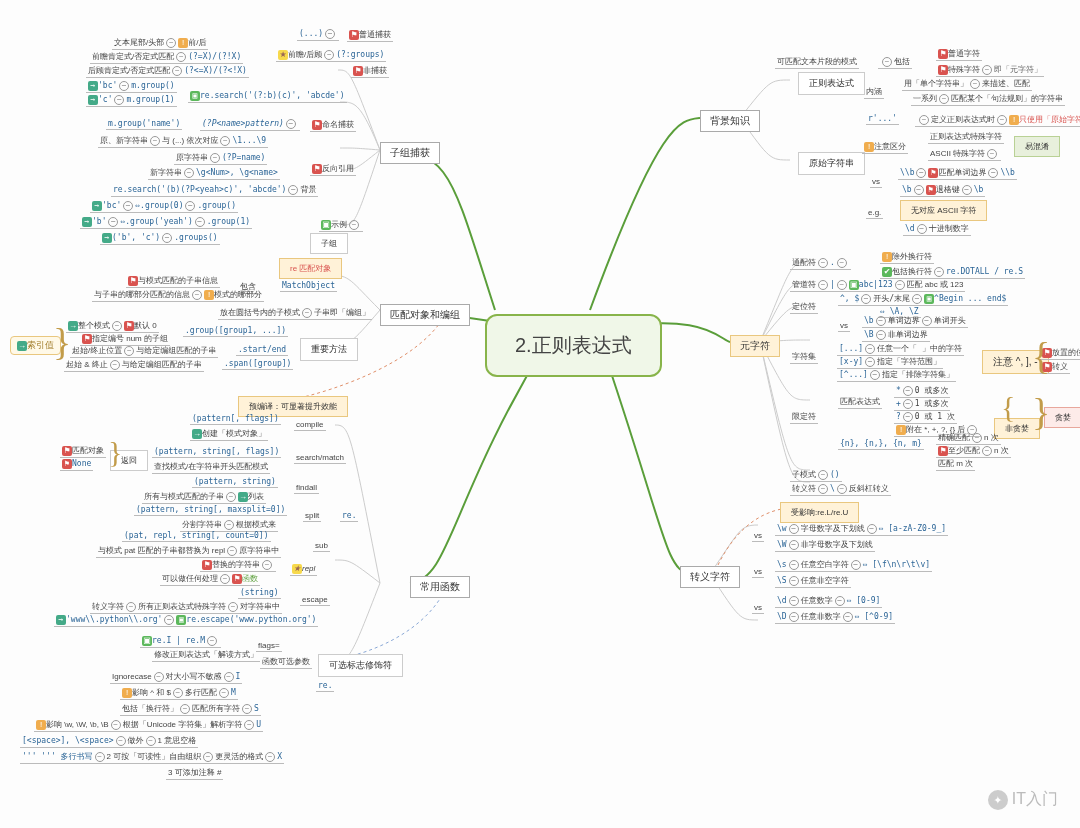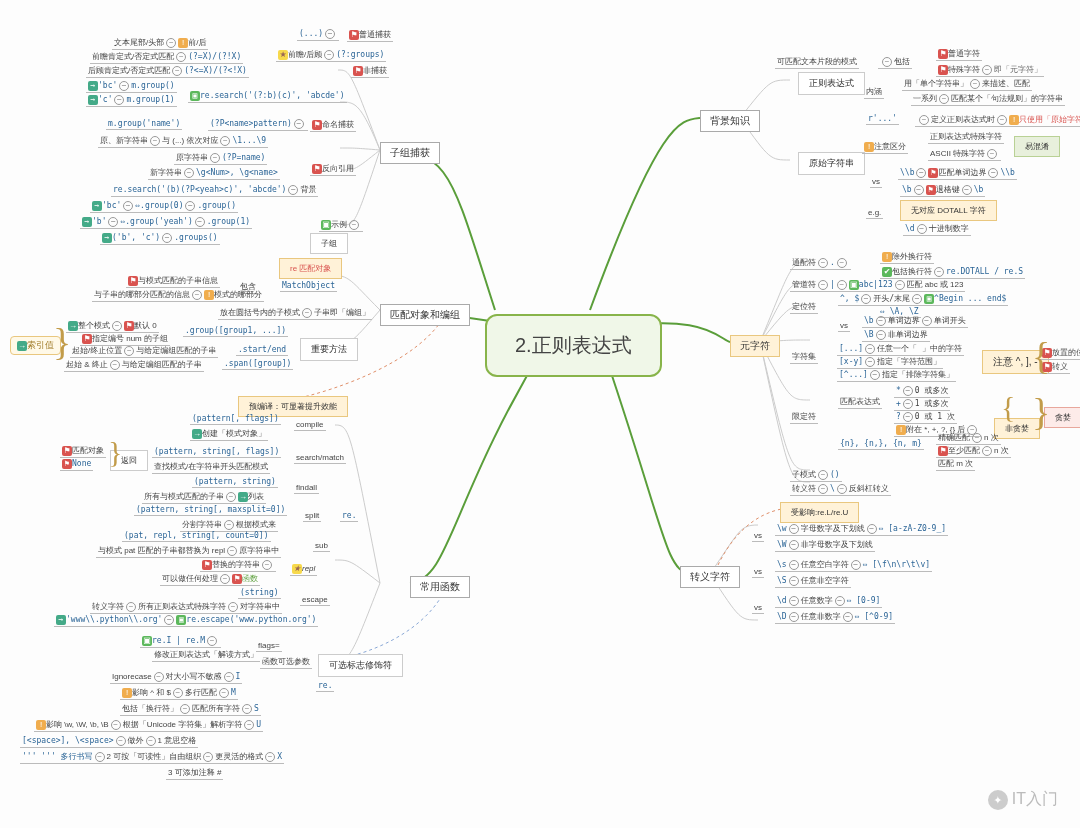--- a/index.html
+++ b/index.html
@@ -138,21 +138,21 @@
 <div class="leaf code" style="left:866px; top:113px;">r'...'</div>
 <div class="leaf" style="left:915px; top:113px;"><span class="collapse">−</span><span>定义正则表达式时</span><span class="collapse">−</span><span class="ico i-info">!</span><span style="color:#d9534f">只使用「原始字符串」</span></div>
 <div class="leaf" style="left:862px; top:140px;"><span class="ico i-info">!</span><span>注意区分</span></div>
 <div class="leaf" style="left:928px; top:130px;">正则表达式特殊字符</div>
 <div class="leaf" style="left:928px; top:147px;"><span>ASCII 特殊字符</span><span class="collapse">−</span></div>
 <div class="node" style="left:1014px; top:136px; background:#e8f0dc; border-color:#b9d195; font-size:8px;">易混淆</div>
 <div class="leaf" style="left:870px; top:176px;">vs</div>
 <div class="leaf code" style="left:898px; top:166px;"><span>\\b</span><span class="collapse">−</span><span class="ico i-flag">⚑</span><span style="color:#444">匹配单词边界</span><span class="collapse">−</span><span>\\b</span></div>
 <div class="leaf code" style="left:900px; top:183px;"><span>\b</span><span class="collapse">−</span><span class="ico i-flag">⚑</span><span style="color:#444">退格键</span><span class="collapse">−</span><span>\b</span></div>
 <div class="leaf" style="left:866px; top:207px;">e.g.</div>
-<div class="node hl-orange" style="left:900px; top:200px; font-size:8px;">无对应 DOTALL 字符</div>
+<div class="node hl-orange" style="left:900px; top:200px; font-size:8px;">无对应 ASCII 字符</div>
 <div class="leaf code" style="left:903px; top:222px;"><span>\d</span><span class="collapse">−</span><span style="color:#444">十进制数字</span></div>
 
 <div class="leaf" style="left:790px; top:256px;"><span>通配符</span><span class="collapse">−</span><span class="code">.</span><span class="collapse">−</span></div>
 <div class="leaf" style="left:880px; top:250px;"><span class="ico i-info">!</span><span>除外换行符</span></div>
 <div class="leaf" style="left:880px; top:265px;"><span class="ico i-green">✔</span><span>包括换行符</span><span class="collapse">−</span><span class="code">re.DOTALL / re.S</span></div>
 <div class="leaf" style="left:790px; top:278px;"><span>管道符</span><span class="collapse">−</span><span class="code">|</span><span class="collapse">−</span><span class="ico i-green">▣</span><span class="code">abc|123</span><span class="collapse">−</span><span>匹配 abc 或 123</span></div>
 <div class="leaf" style="left:790px; top:300px;">定位符</div>
 <div class="leaf code" style="left:838px; top:292px;"><span>^, $</span><span class="collapse">−</span><span style="color:#444">开头/末尾</span><span class="collapse">−</span><span class="ico i-green">▣</span><span>^Begin ... end$</span></div>
 <div class="leaf code" style="left:878px; top:306px;">⇔ \A, \Z</div>
 <div class="leaf" style="left:838px; top:320px;">vs</div>
@@ -265,21 +265,21 @@
 <div class="leaf hl-red" style="left:351px; top:64px;"><span class="ico i-flag">⚑</span><span>非捕获</span></div>
 <div class="leaf hl-green" style="left:276px; top:48px;"><span class="ico i-star">★</span><span>前瞻/后顾</span><span class="collapse">−</span><span class="code">(?:groups)</span></div>
 <div class="leaf" style="left:112px; top:36px;"><span>文本尾部/头部</span><span class="collapse">−</span><span class="ico i-info">!</span><span>前/后</span></div>
 <div class="leaf" style="left:90px; top:50px;"><span>前瞻肯定式/否定式匹配</span><span class="collapse">−</span><span class="code">(?=X)/(?!X)</span></div>
 <div class="leaf" style="left:86px; top:64px;"><span>后顾肯定式/否定式匹配</span><span class="collapse">−</span><span class="code">(?&lt;=X)/(?&lt;!X)</span></div>
 <div class="leaf code" style="left:86px; top:80px;"><span class="ico i-flag" style="background:#4a8;">→</span><span>'bc'</span><span class="collapse">−</span><span>m.group()</span></div>
 <div class="leaf code" style="left:86px; top:94px;"><span class="ico i-flag" style="background:#4a8;">→</span><span>'c'</span><span class="collapse">−</span><span>m.group(1)</span></div>
 <div class="leaf code" style="left:188px; top:90px;"><span class="ico i-green">▣</span><span>re.search('(?:b)(c)', 'abcde')</span></div>
 
 <div class="leaf hl-red" style="left:310px; top:118px;"><span class="ico i-flag">⚑</span><span>命名捕获</span></div>
-<div class="leaf code" style="left:208px; top:118px;"><span>(?P&lt;name&gt;pattern)</span><span class="collapse">−</span></div>
+<div class="leaf code" style="left:200px; top:118px;font-style:italic;"><span>(?P&lt;name&gt;pattern)</span><span class="collapse">−</span></div>
 <div class="leaf code" style="left:106px; top:118px;">m.group('name')</div>
 
 <div class="leaf hl-red" style="left:310px; top:162px;"><span class="ico i-flag">⚑</span><span>反向引用</span></div>
 <div class="leaf" style="left:98px; top:134px;"><span>原、新字符串</span><span class="collapse">−</span><span>与 (...) 依次对应</span><span class="collapse">−</span><span class="code">\1...\9</span></div>
 <div class="leaf" style="left:174px; top:151px;"><span>原字符串</span><span class="collapse">−</span><span class="code">(?P=name)</span></div>
 <div class="leaf" style="left:148px; top:166px;"><span>新字符串</span><span class="collapse">−</span><span class="code">\g&lt;Num&gt;, \g&lt;name&gt;</span></div>
 <div class="leaf code" style="left:111px; top:183px;"><span>re.search('(b)(?P&lt;yeah&gt;c)', 'abcde')</span><span class="collapse">−</span><span style="color:#444">背景</span></div>
 
 <div class="leaf hl-green" style="left:319px; top:218px;"><span class="ico i-green">▣</span><span>示例</span><span class="collapse">−</span></div>
 <div class="node" style="left:310px; top:233px; font-size:8px;">子组</div>

